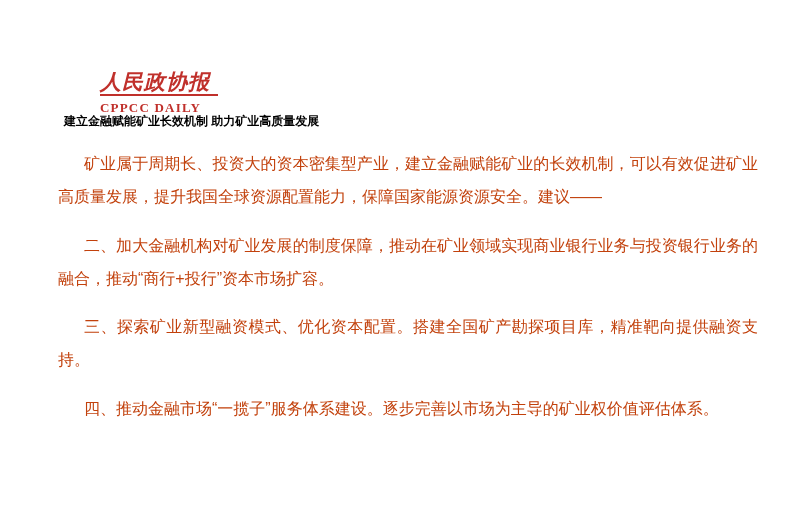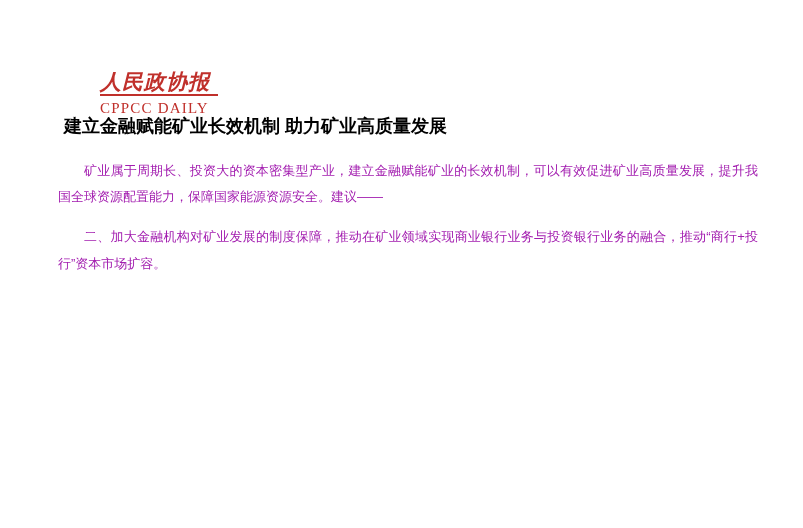--- a/index.html
+++ b/index.html
@@ -33,22 +33,22 @@
     font-size: 21px;
     font-weight: bold;
     font-style: italic;
     color: #c0302b;
     letter-spacing: 1px;
     line-height: 1;
     white-space: nowrap;
   }
   .masthead-en {
     font-family: "Liberation Serif", serif;
-    font-size: 15px;
-    font-weight: normal;
+    font-size: 13px;
+    font-weight: bold;
     color: #c0302b;
     letter-spacing: 1.2px;
     margin-top: 4px;
     white-space: nowrap;
   }
   .masthead-rule {
     width: 118px;
     height: 2px;
     background: #c0302b;
     margin-top: 1px;
@@ -73,49 +73,51 @@
     gap: 3px;
     margin-right: 7px;
   }
   .squares i {
     display: inline-block;
     width: 11px;
     height: 11px;
     background: #000000;
   }
   .headline {
-    font-size: 18px;
+    font-size: 12px;
     font-weight: bold;
     line-height: 1.6;
     margin-bottom: 17px;
     padding-left: 6px;
   }
   .para {
-    font-size: 13px;
+    font-size: 16px;
     line-height: 2.05;
     text-align: justify;
     text-indent: 26px;
     margin-bottom: 7px;
-    color: #a21caf;
+    color: #c2410c;
   }
 </style>
 </head>
 <body>
 
 <div class="page">
 
   <div class="masthead">
     <div class="masthead-cn">人民政协报</div>
     <div class="masthead-rule"></div>
     <div class="masthead-en">CPPCC DAILY</div>
   </div>
 
   <div class="content">
 
 
     <div class="headline">建立金融赋能矿业长效机制 助力矿业高质量发展</div>
 
     <p class="para">矿业属于周期长、投资大的资本密集型产业，建立金融赋能矿业的长效机制，可以有效促进矿业高质量发展，提升我国全球资源配置能力，保障国家能源资源安全。建议——</p>
     <p class="para">二、加大金融机构对矿业发展的制度保障，推动在矿业领域实现商业银行业务与投资银行业务的融合，推动“商行+投行”资本市场扩容。</p>
+    <p class="para">三、探索矿业新型融资模式、优化资本配置。搭建全国矿产勘探项目库，精准靶向提供融资支持。</p>
+    <p class="para">四、推动金融市场“一揽子”服务体系建设。逐步完善以市场为主导的矿业权价值评估体系。</p>
 
   </div>
 
 </div>
 
 </body></html>

